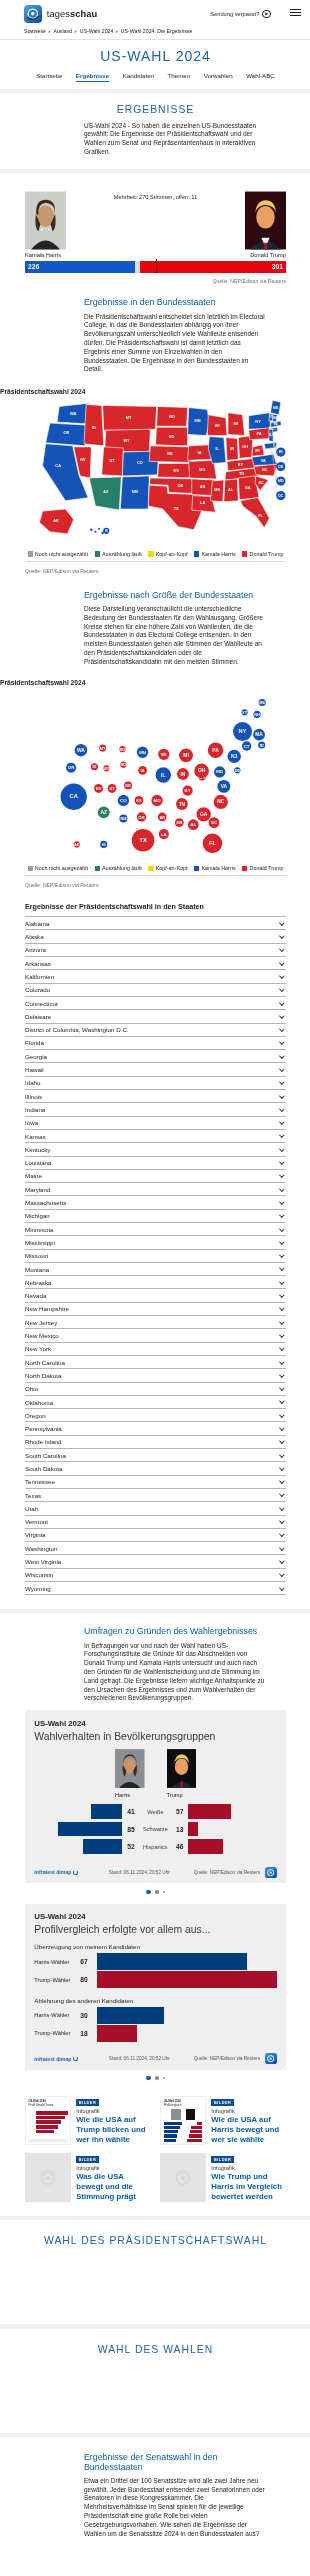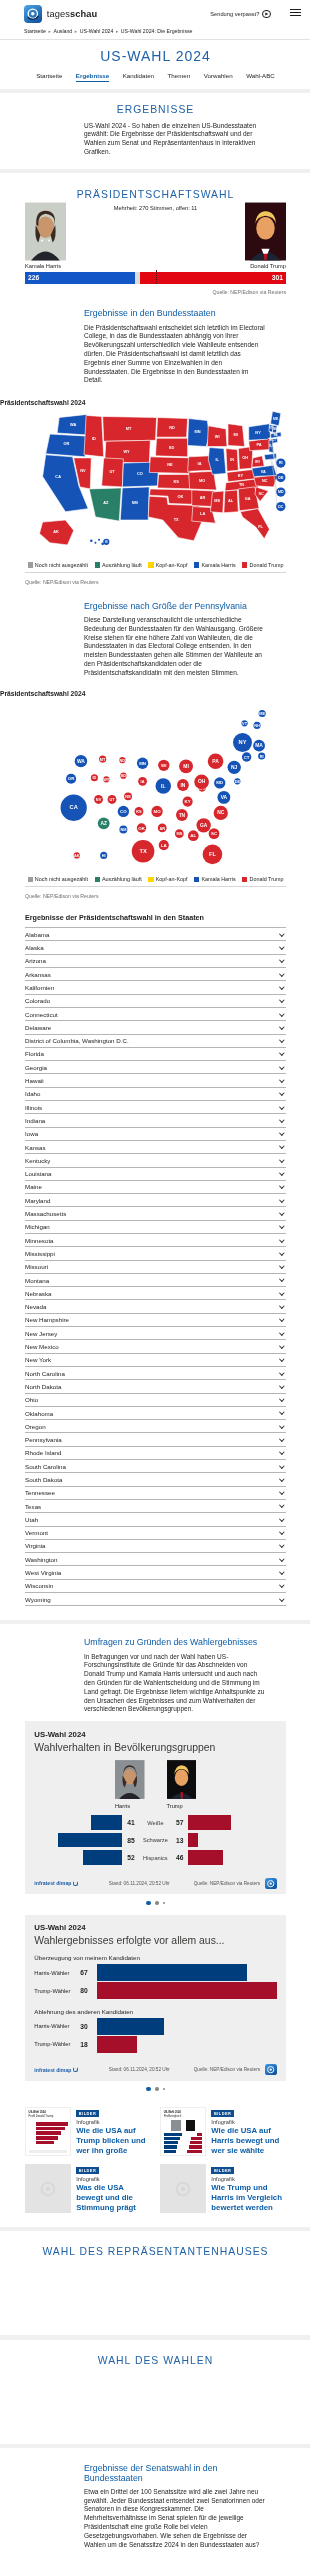--- a/index.html
+++ b/index.html
@@ -152,21 +152,20 @@
 
 <div style="height:4.1px;"></div>
 
 <section class="card" style="padding:11.4px 0 12.4px;">
   <h2 class="big-heading">ERGEBNISSE</h2>
   <p class="body-text center-col" style="margin-top:6.2px;">US-Wahl 2024 - So haben die einzelnen US-Bundesstaaten gewählt: Die Ergebnisse der Präsidentschaftswahl und der Wahlen zum Senat und Repräsentantenhaus in interaktiven Grafiken.</p>
 </section>
 
 <section class="card" style="padding-bottom:13.5px;">
   <div class="hero">
-    <h2 class="big-heading">PRÄSIDENTSCHAFTSWAHL</h2>
     <div class="majority">Mehrheit: 270 Stimmen, offen: 11</div>
     <div class="portraits">
       <span class="portrait left">
         <svg viewBox="0 0 80 113" width="41" height="59">
           <rect width="80" height="113" fill="#c9cfc6"></rect>
           <path d="M12 113 Q40 78 68 113 Z" fill="#23232b"></path>
           <ellipse cx="40" cy="48" rx="17" ry="21" fill="#c8956c"></ellipse>
           <path d="M22 44 Q20 16 40 16 Q62 16 58 46 Q60 24 40 22 Q24 24 26 46 Z" fill="#3a2a22"></path>
           <path d="M21 44 Q18 70 26 78 L30 64 Z" fill="#3a2a22"></path>
           <path d="M59 44 Q62 70 54 78 L50 64 Z" fill="#3a2a22"></path>
@@ -332,21 +331,21 @@
         <span>Kamala Harris</span>
       </span>
       <span class="it">
         <span class="sw" style="background: rgb(215, 38, 44);"></span>
         <span>Donald Trump</span>
       </span>
     </div>
   <div class="hairline" style="margin:0 25px;"></div>
   <div class="src-line small-src">Quelle: NEP/Edison via Reuters</div>
 
-  <h3 class="link-heading center-col" style="margin-top:15.5px;">Ergebnisse nach Größe der Pennsylvania</h3>
+  <h3 class="link-heading center-col" style="margin-top:15.5px;">Ergebnisse nach Größe der Bundesstaaten</h3>
   <p class="body-text center-col" style="margin-top:5.2px;">Diese Darstellung veranschaulicht die unterschiedliche Bedeutung der Bundesstaaten für den Wahlausgang. Größere Kreise stehen für eine höhere Zahl von Wahlleuten, die die Bundesstaaten in das Electoral College entsenden. In den meisten Bundesstaaten gehen alle Stimmen der Wahlleute an den Präsidentschaftskandidaten oder die Präsidentschaftskandidatin mit den meisten Stimmen.</p>
 
   <div class="chart-label inner" style="margin-top:12.4px;">Präsidentschaftswahl 2024</div>
   <svg id="bubblemap" viewBox="0 0 504 330" width="261" height="171" style="display:block;margin:0 25px;">
       <circle cx="458" cy="26" r="6.9" fill="#1553b7"></circle>
       <text x="458" y="29" text-anchor="middle" font-size="7.5" font-weight="bold" fill="#fff">ME</text>
       <circle cx="424" cy="45" r="6.0" fill="#1553b7"></circle>
       <text x="424" y="48" text-anchor="middle" font-size="7.5" font-weight="bold" fill="#fff">VT</text>
       <circle cx="448" cy="49" r="6.9" fill="#1553b7"></circle>
       <text x="448" y="52" text-anchor="middle" font-size="7.5" font-weight="bold" fill="#fff">NH</text>
@@ -760,21 +759,21 @@
     </div>
   </div>
   <div class="dots">
       <span class="dot d1"></span>
       <span class="dot d2"></span>
       <span class="dot d3"></span>
     </div>
 
   <div class="chart-card">
     <div class="cc-kicker">US-Wahl 2024</div>
-    <div class="cc-title">Wahlergebnisses erfolgte vor allem aus...</div>
+    <div class="cc-title">Profilvergleich erfolgte vor allem aus...</div>
     <div id="grp-rows" style="margin-top:7.2px;">
         <div class="grp-label">Überzeugung von meinem Kandidaten</div>
         <div class="g-row">
           <div class="g-name">Harris-Wähler</div>
           <div class="g-val">67</div>
           <div class="g-barwrap">
             <div class="g-bar" style="width: 83.75%; background: rgb(0, 61, 125);"></div>
           </div>
         </div>
         <div class="g-row">
@@ -828,21 +827,21 @@
           <div style="font-size:2.8px;padding:0 2.6px;">Profil Donald Trump</div>
           <div style="margin:4.1px 3.1px 0;">
             <div style="height:3.6px;margin-bottom:1px;background:#a60f2a;width:32px;margin-left:7.2px;"></div>
             <div style="height:3.6px;margin-bottom:1px;background:#a60f2a;width:29px;margin-left:7.2px;"></div>
             <div style="height:3.6px;margin-bottom:1px;background:#a60f2a;width:25px;margin-left:7.2px;"></div>
             <div style="height:3.6px;margin-bottom:1px;background:#a60f2a;width:22px;margin-left:7.2px;"></div>
             <div style="height:3.6px;margin-bottom:1px;background:#a60f2a;width:18px;margin-left:7.2px;"></div>
           </div>
           <div style="position:absolute;bottom:2.1px;left:2.6px;right:2.6px;height:2.6px;background:#eee;"></div>
         </div>
-        <div><span class="badge">BILDER</span><div class="t-kicker">Infografik</div><div class="t-title">Wie die USA auf Trump blicken und wer ihn große</div></div>
+        <div><span class="badge">BILDER</span><div class="t-kicker">Infografik</div><div class="t-title">Wie die USA auf Trump blicken und wer ihn wählte</div></div>
       </div>
       <div class="teaser">
         <div class="thumb chart">
           <div style="font-size:2.6px;font-weight:700;padding:2.6px 2.6px 0.5px;">US-Wahl 2024</div>
           <div style="font-size:2.8px;padding:0 2.6px;">Profilvergleich</div>
           <div style="display:flex;gap:5.2px;justify-content:center;margin-top:1.6px;">
             <div style="width:9.3px;height:11.4px;background:#8a8f94;"></div>
             <div style="width:9.3px;height:11.4px;background:#111;"></div>
           </div>
           <div style="margin:2.1px 3.1px 0;">
@@ -885,21 +884,21 @@
             <circle cx="20" cy="20" r="12" fill="none" stroke="#cfcfcf" stroke-width="4"></circle>
             <circle cx="20" cy="20" r="4.5" fill="#cfcfcf"></circle>
           </svg>
         </div>
         <div><span class="badge">BILDER</span><div class="t-kicker">Infografik</div><div class="t-title">Wie Trump und Harris im Vergleich bewertet werden</div></div>
       </div>
     </div>
 </section>
 
 <section class="card embed-card">
-  <h2 class="big-heading">WAHL DES REPRÄSENTANTENHAUSES</h2>
+  <h2 class="big-heading">WAHL DES PRÄSIDENTSCHAFTSWAHL</h2>
   <div class="blank" style="height:78px;"></div>
 </section>
 
 <section class="card embed-card">
   <h2 class="big-heading">WAHL DES WAHLEN</h2>
   <div class="blank" style="height:78px;"></div>
 </section>
 
 <section class="card" style="padding:14.5px 0 5.2px;">
   <h3 class="link-heading center-col">Ergebnisse der Senatswahl in den Bundesstaaten</h3>

